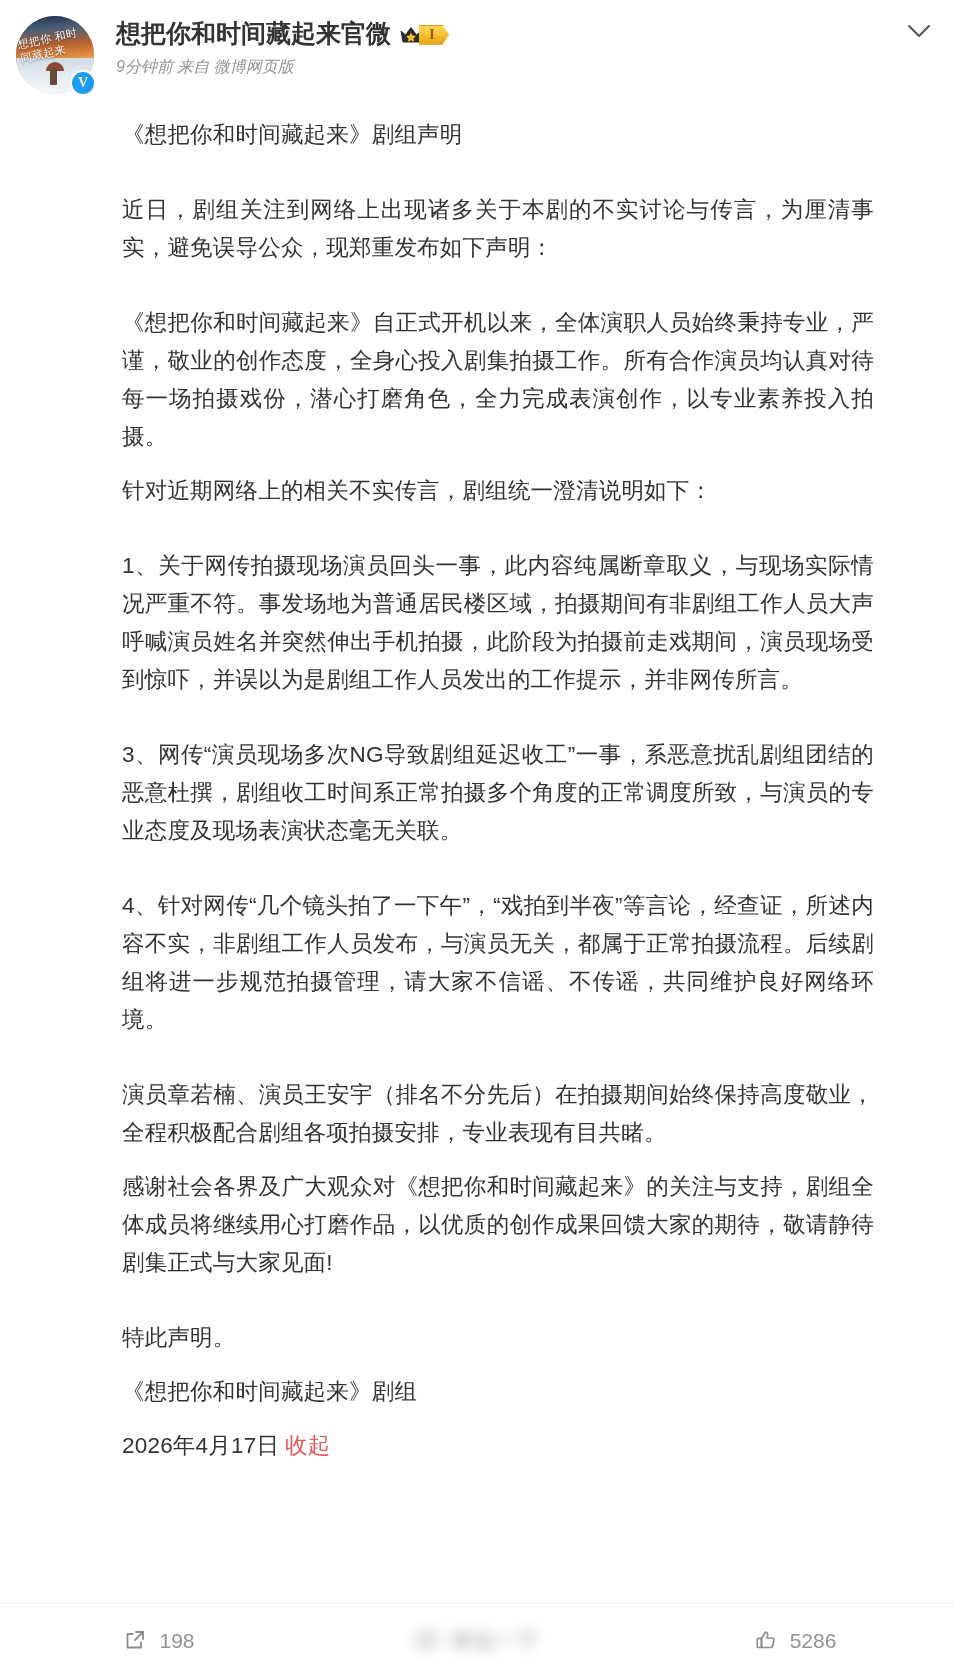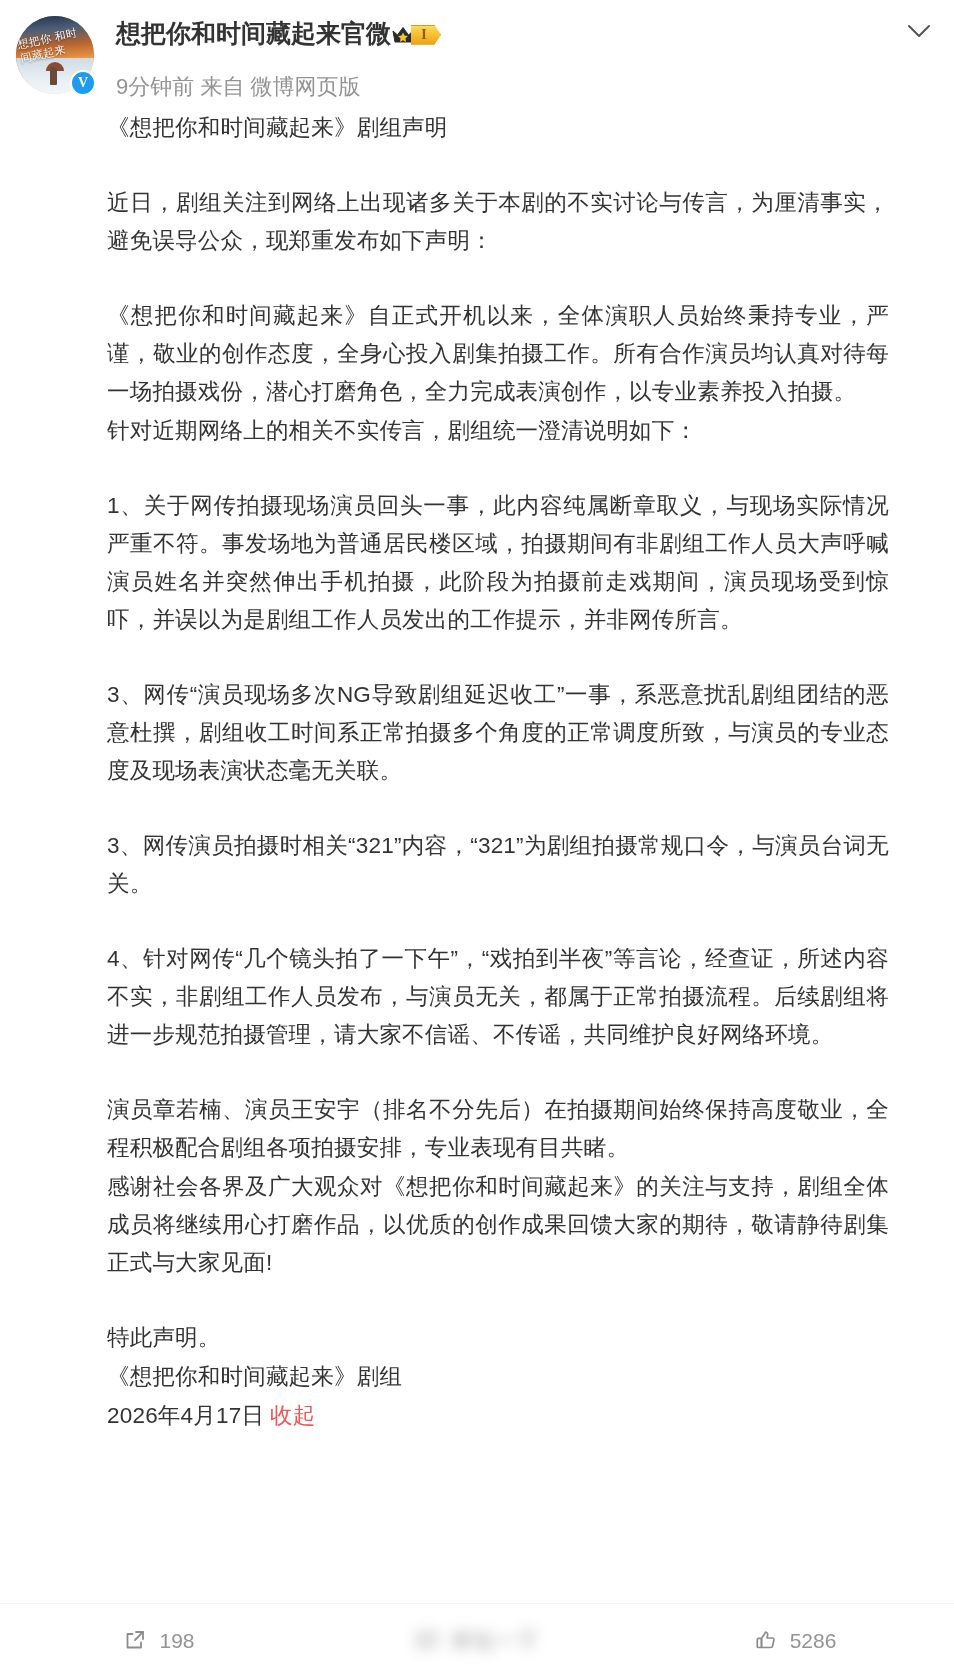--- a/index.html
+++ b/index.html
@@ -111,20 +111,21 @@
 
   .header-text {
     flex: 1 1 auto;
     padding-left: 22px;
     padding-top: 6px;
     min-width: 0;
   }
   .name-row {
     display: flex;
     align-items: center;
+    gap: 8px;
   }
   .username {
     font-size: 25px;
     font-weight: bold;
     color: #333333;
     line-height: 1.25;
     white-space: nowrap;
   }
   .crown-badge {
     display: inline-flex;
@@ -148,25 +149,26 @@
     color: #8a5b06;
     font-family: "Liberation Serif", serif;
     font-size: 14px;
     font-weight: bold;
     line-height: 18px;
     text-align: center;
     padding: 0 9px 0 6px;
     clip-path: polygon(0 0, 78% 0, 100% 50%, 78% 100%, 0 100%);
   }
   .meta-row {
-    margin-top: 24px;
-    font-size: 22px;
+    margin-top: 8px;
+    font-size: 16px;
     color: #939393;
     line-height: 1.3;
     white-space: nowrap;
+    font-style: italic;
   }
   .meta-row .source {
     color: #939393;
   }
 
   .collapse-chevron {
     position: absolute;
     right: 18px;
     top: 14px;
     width: 34px;
@@ -181,21 +183,21 @@
   
   .post-body {
     padding: 6px 64px 0 106px;
     font-size: 22.5px;
     line-height: 38px;
     color: #333333;
     letter-spacing: .2px;
     text-align: justify;
   }
   .post-body p {
-    margin: 1px;
+    margin: 16px;
   }
   .post-body p.gap {
     margin-top: 37px;
   }
   .date-line {
     margin-top: 0;
   }
   .collapse-link {
     color: #eb5757;
     cursor: pointer;
@@ -276,21 +278,20 @@
     </div>
   </div>
 
   <div class="post-body">
     <p>《想把你和时间藏起来》剧组声明</p>
     <p class="gap">近日，剧组关注到网络上出现诸多关于本剧的不实讨论与传言，为厘清事实，避免误导公众，现郑重发布如下声明：</p>
     <p class="gap">《想把你和时间藏起来》自正式开机以来，全体演职人员始终秉持专业，严谨，敬业的创作态度，全身心投入剧集拍摄工作。所有合作演员均认真对待每一场拍摄戏份，潜心打磨角色，全力完成表演创作，以专业素养投入拍摄。</p>
     <p>针对近期网络上的相关不实传言，剧组统一澄清说明如下：</p>
     <p class="gap">1、关于网传拍摄现场演员回头一事，此内容纯属断章取义，与现场实际情况严重不符。事发场地为普通居民楼区域，拍摄期间有非剧组工作人员大声呼喊演员姓名并突然伸出手机拍摄，此阶段为拍摄前走戏期间，演员现场受到惊吓，并误以为是剧组工作人员发出的工作提示，并非网传所言。</p>
     <p class="gap">3、网传“演员现场多次NG导致剧组延迟收工”一事，系恶意扰乱剧组团结的恶意杜撰，剧组收工时间系正常拍摄多个角度的正常调度所致，与演员的专业态度及现场表演状态毫无关联。</p>
-    <p class="gap">3、网传演员拍摄时相关“321”内容，“321”为剧组拍摄常规口令，与演员台词无关。</p>
     <p class="gap">4、针对网传“几个镜头拍了一下午”，“戏拍到半夜”等言论，经查证，所述内容不实，非剧组工作人员发布，与演员无关，都属于正常拍摄流程。后续剧组将进一步规范拍摄管理，请大家不信谣、不传谣，共同维护良好网络环境。</p>
     <p class="gap">演员章若楠、演员王安宇（排名不分先后）在拍摄期间始终保持高度敬业，全程积极配合剧组各项拍摄安排，专业表现有目共睹。</p>
     <p>感谢社会各界及广大观众对《想把你和时间藏起来》的关注与支持，剧组全体成员将继续用心打磨作品，以优质的创作成果回馈大家的期待，敬请静待剧集正式与大家见面!</p>
     <p class="gap">特此声明。</p>
     <p>《想把你和时间藏起来》剧组</p>
     <p class="date-line">
       <span>2026年4月17日</span><span class="collapse-link">收起</span>
     </p>
   </div>
 

